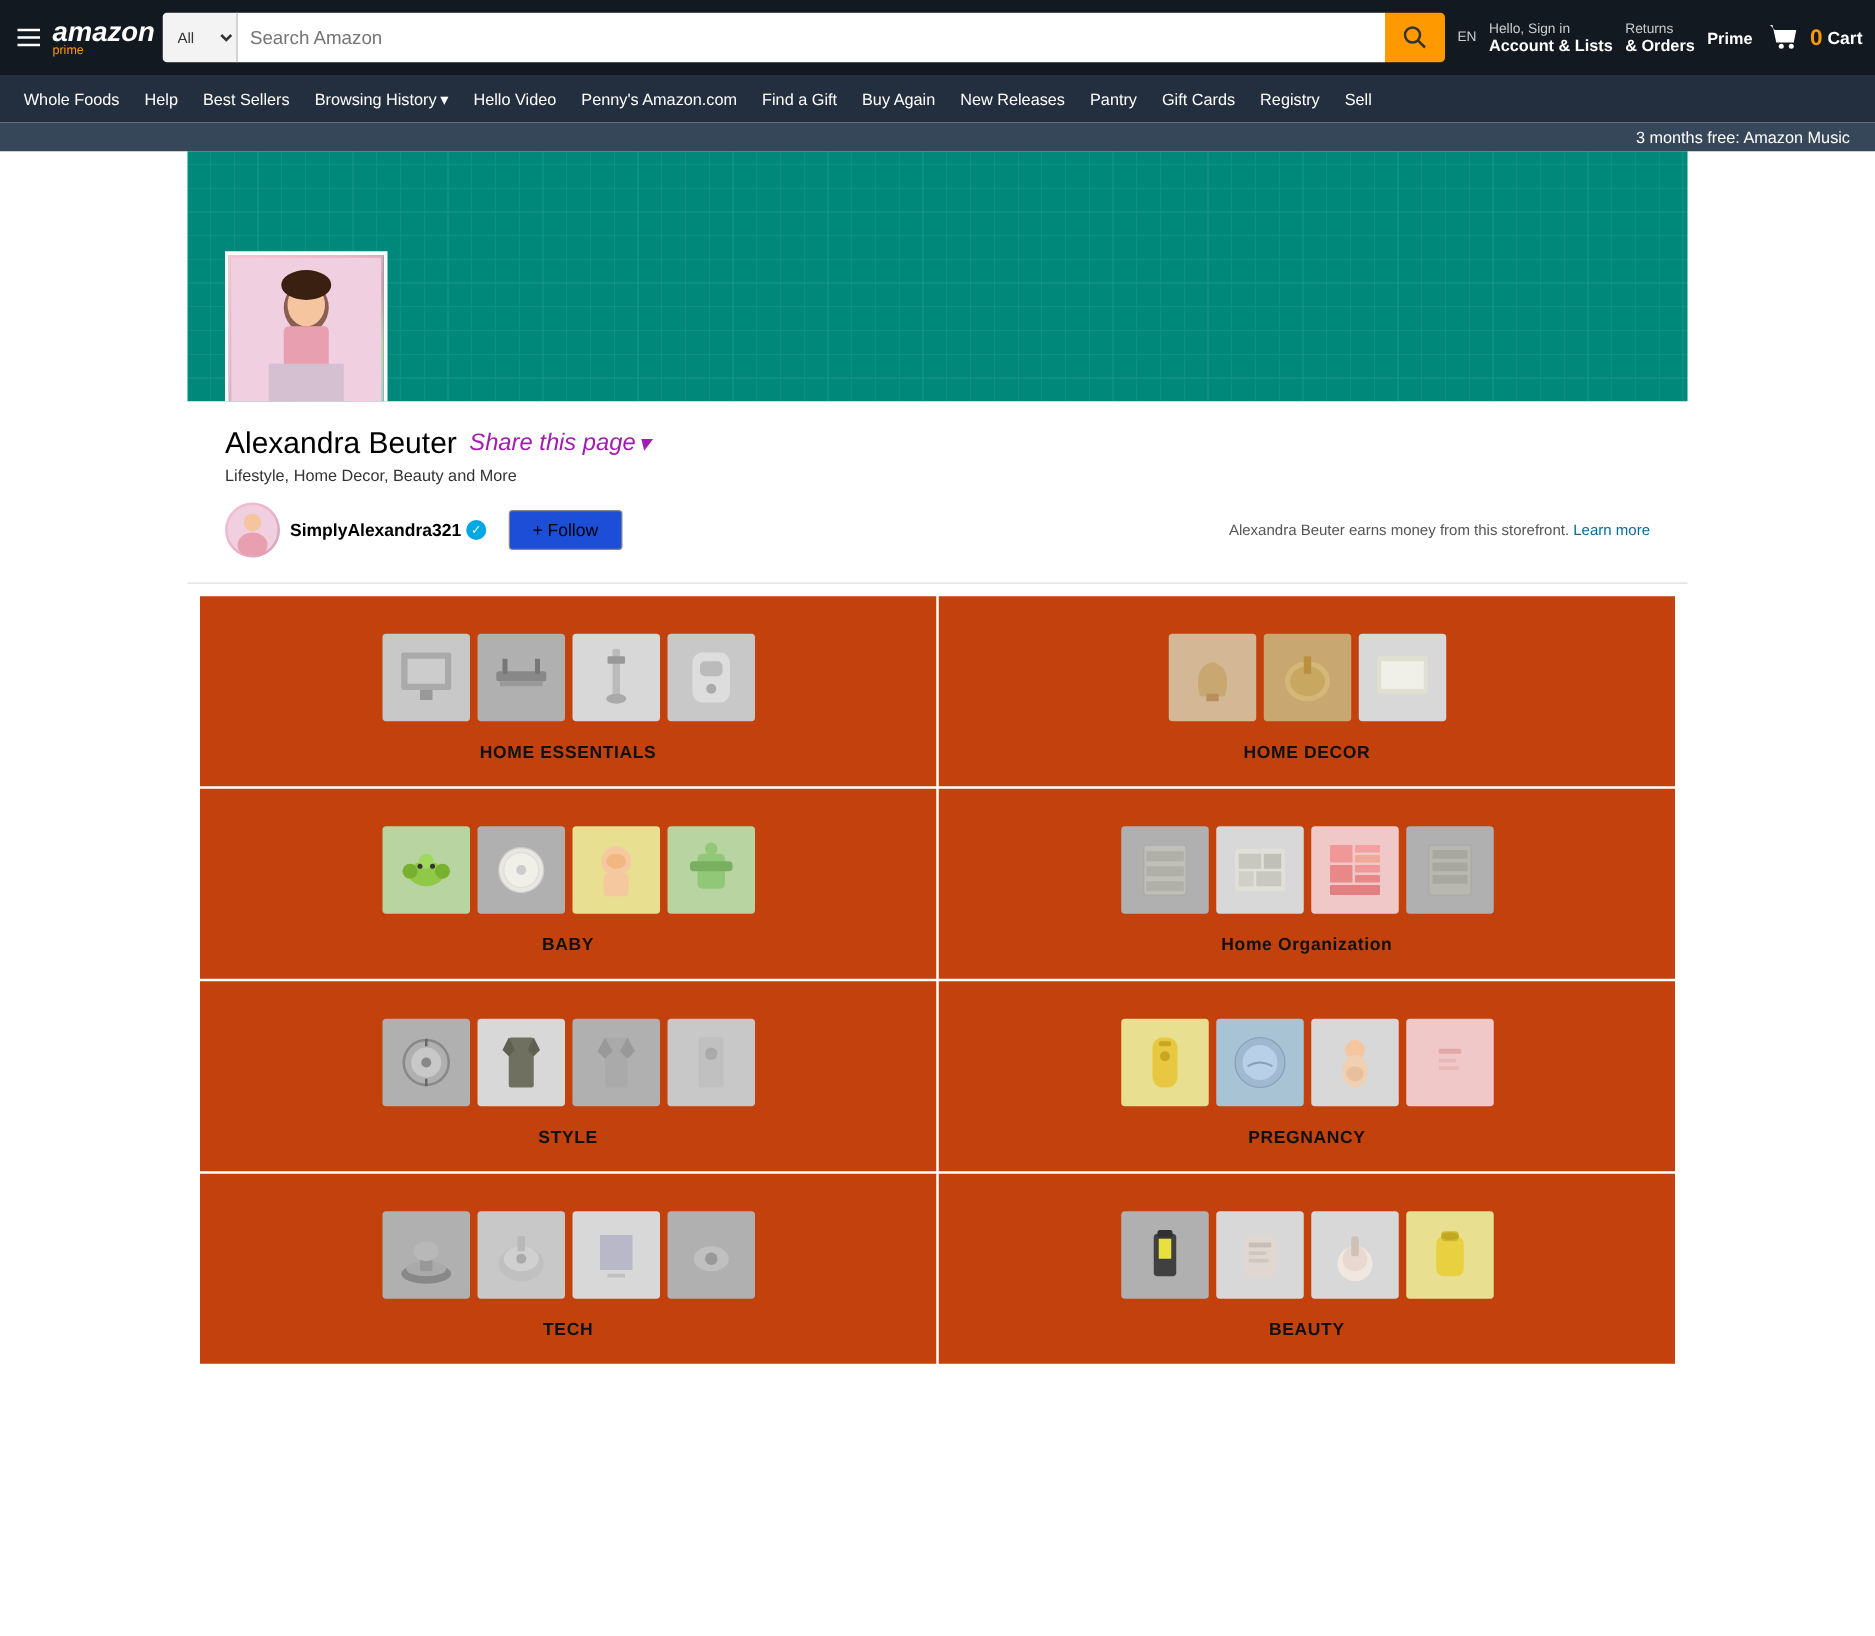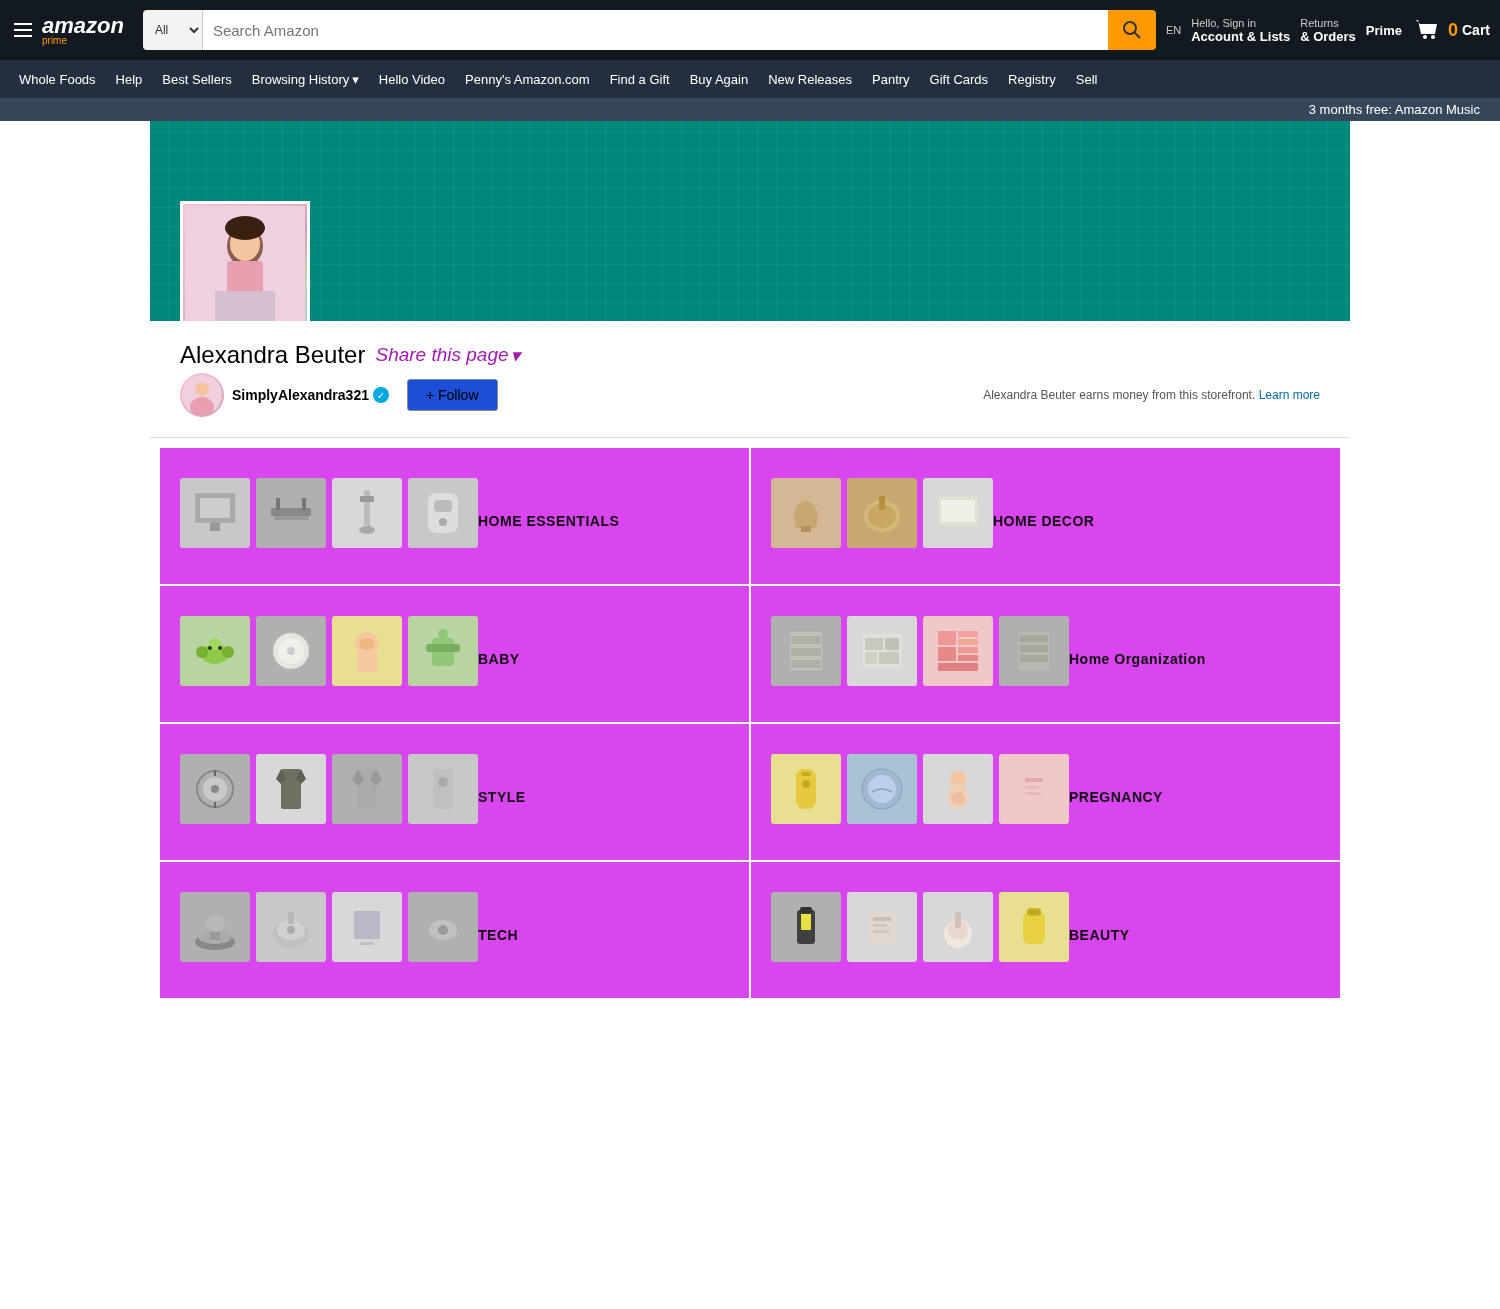--- a/index.html
+++ b/index.html
@@ -12,21 +12,21 @@
       display: flex;
       align-items: center;
       padding: 6px 10px;
       gap: 6px;
       height: 60px;
     }
     #hamburger-btn {
       display: flex; flex-direction: column; gap: 4px; cursor: pointer; padding: 4px; flex-shrink: 0;
     }
     #hamburger-btn span { display: block; width: 18px; height: 2px; background: #fff; }
-    #logo-area { display: flex; align-items: center; flex-shrink: 0; margin-right: 13px; cursor: pointer; }
+    #logo-area { display: flex; align-items: center; flex-shrink: 0; margin-right: 0; cursor: pointer; }
     #logo-text { color: #fff; font-size: 22px; font-weight: bold; font-style: italic; line-height: 1; }
     #logo-sub { color: #FF9900; font-size: 10px; margin-top: -2px; }
     #search-bar {
       display: flex; flex: 1; height: 40px; border-radius: 4px; overflow: hidden;
     }
     #search-category {
       background: #f3f3f3; border: none; padding: 0 8px; font-size: 12px; cursor: pointer;
       border-right: 1px solid #ccc; color: #333; min-width: 60px;
     }
     #search-input {
@@ -150,22 +150,23 @@
       margin: 0 auto;
       padding: 0 10px 20px 10px;
     }
     #categories-grid {
       display: grid;
       grid-template-columns: 1fr 1fr;
       gap: 2px;
       background: #fff;
     }
     .category-cell {
-      background: #d946ef;
+      background: #c2410c;
       display: flex;
+      flex-direction: column;
       align-items: center;
       padding: 30px 20px 20px 20px;
       cursor: pointer;
     }
     .category-images {
       display: flex;
       gap: 6px;
       margin-bottom: 16px;
       align-items: center;
     }
@@ -299,20 +300,21 @@
 </div>
 
 <div id="profile-info">
   <div id="profile-name-row">
     <h1 id="profile-name">Alexandra Beuter</h1>
     <span id="share-page-link">
       <span>Share this page</span>
       <span>▾</span>
     </span>
   </div>
+  <div id="profile-desc">Lifestyle, Home Decor, Beauty and More</div>
 
   <div id="profile-actions">
     <div id="profile-user-row">
       <div id="profile-avatar">
         <svg width="40" height="40" viewBox="0 0 40 40">
           <circle cx="20" cy="20" r="20" fill="#f0d0e0"></circle>
           <ellipse cx="20" cy="14" rx="7" ry="7" fill="#F5C5A0"></ellipse>
           <ellipse cx="20" cy="32" rx="12" ry="10" fill="#E8A0B0"></ellipse>
         </svg>
       </div>

